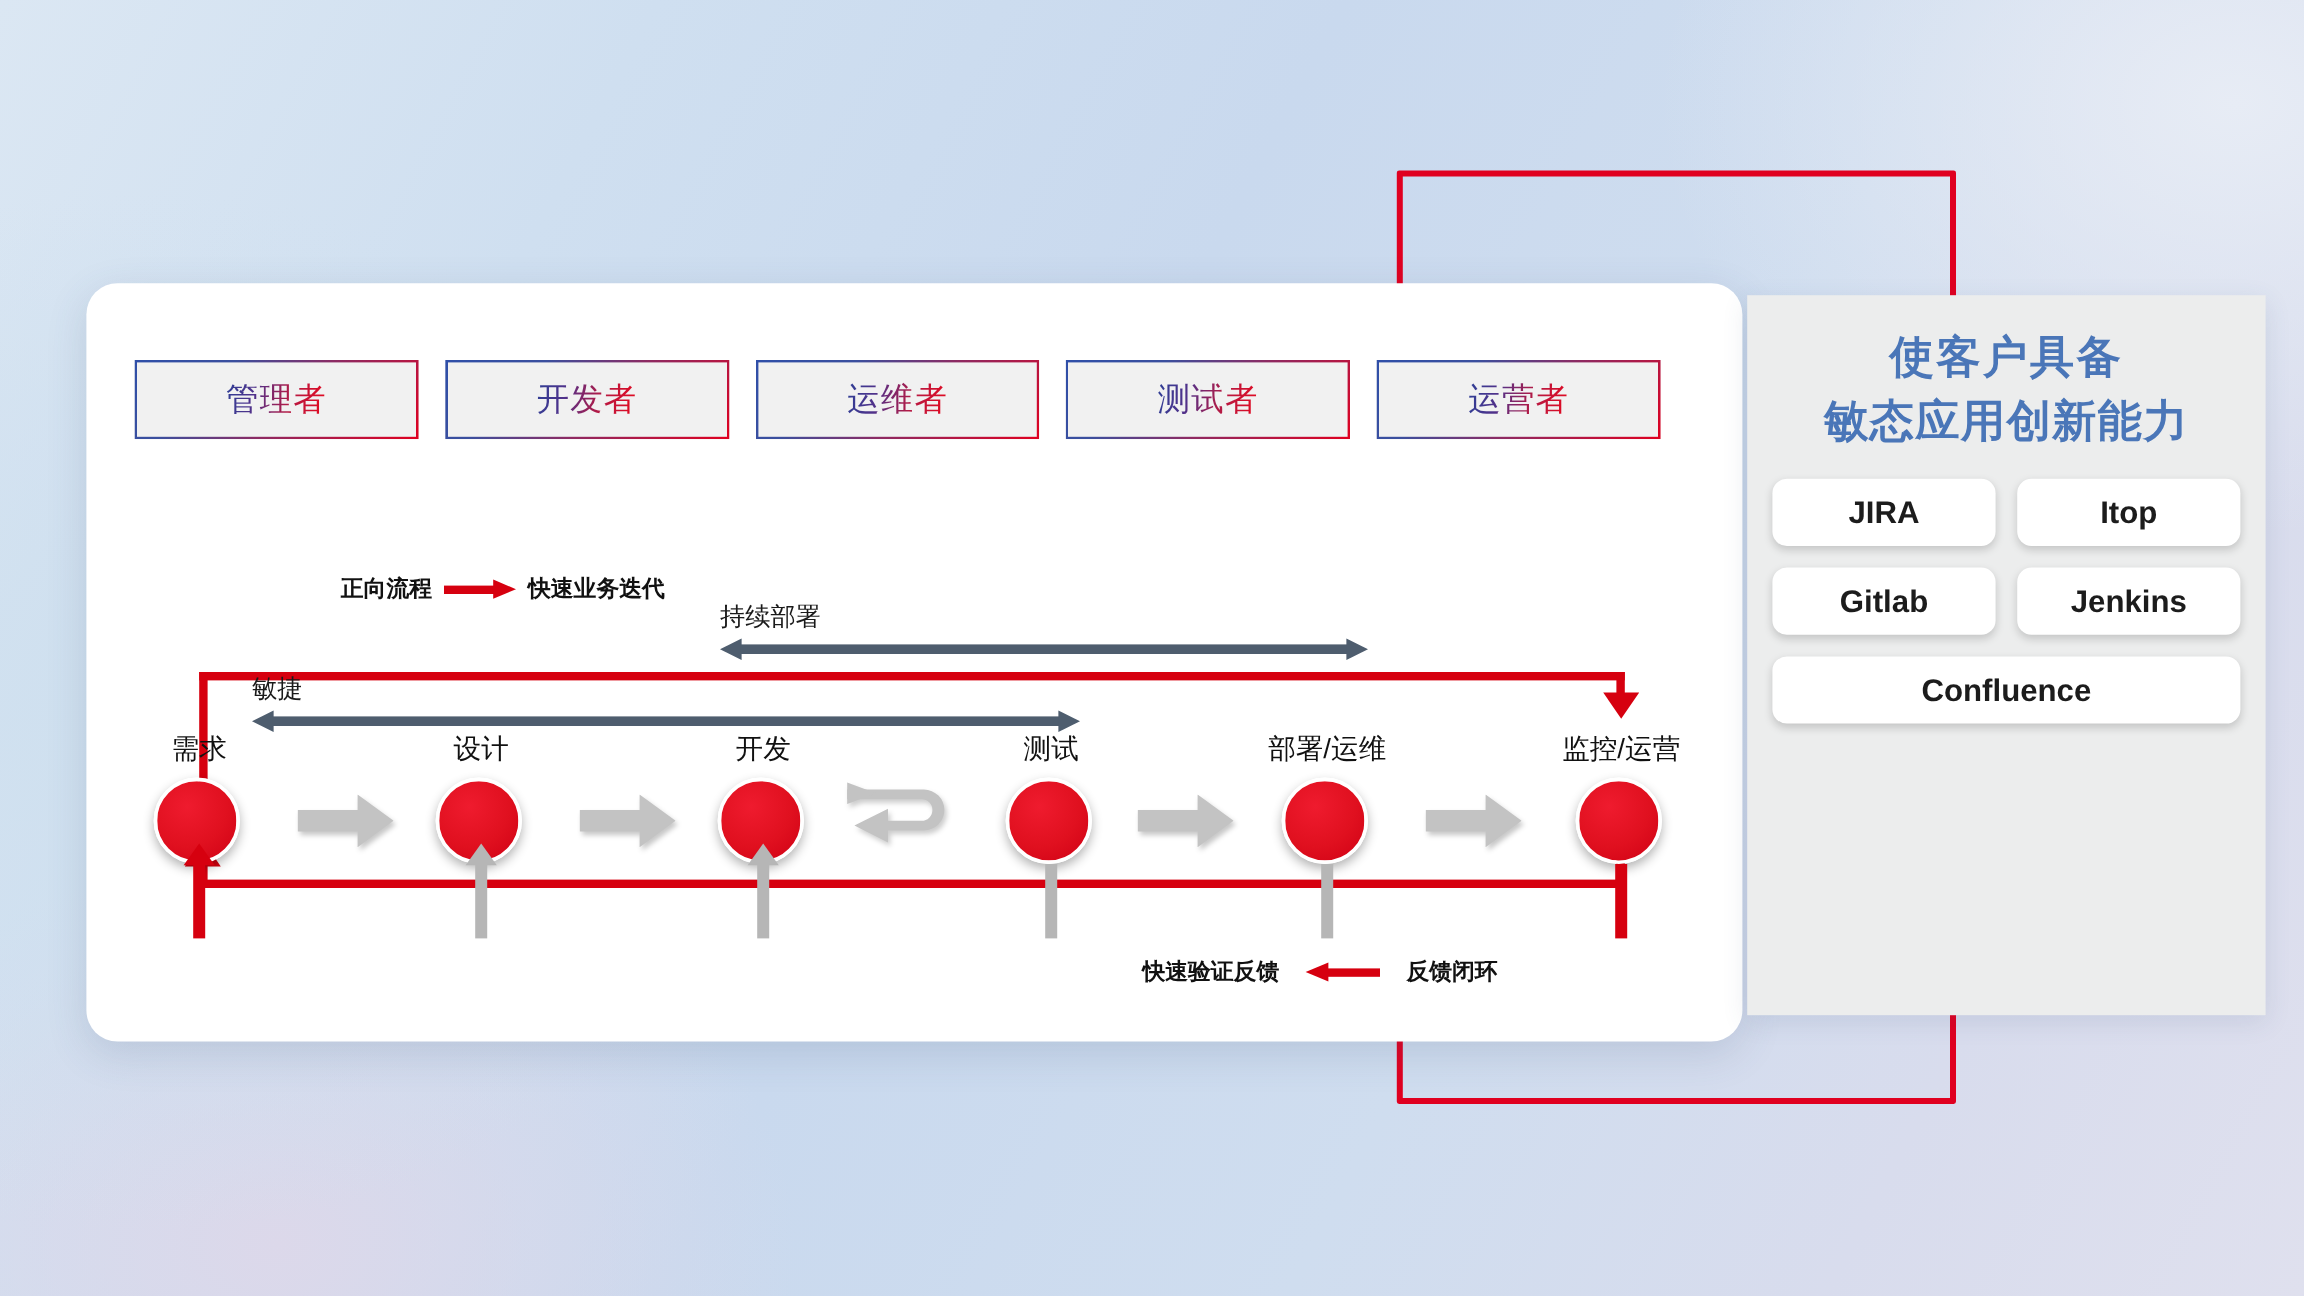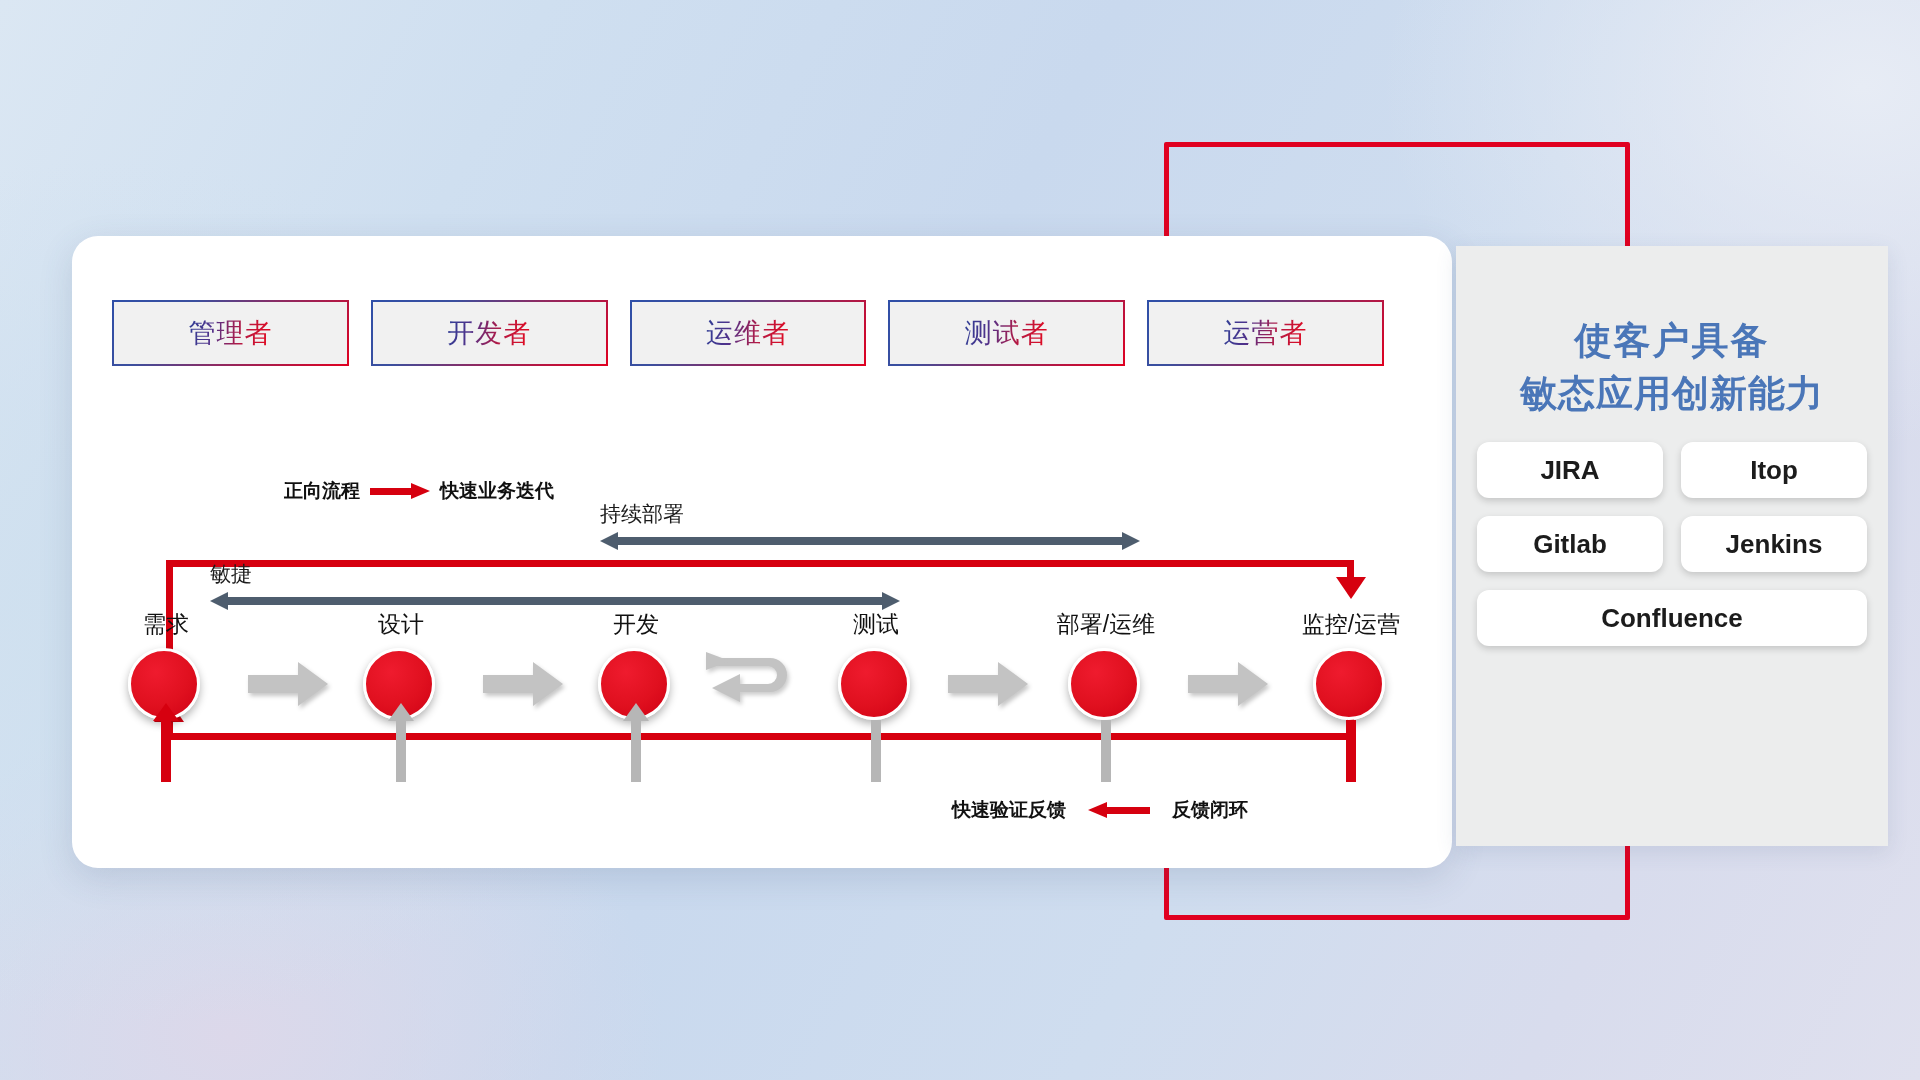--- a/index.html
+++ b/index.html
@@ -245,21 +245,21 @@
     background: #eceded;
     box-shadow: 0 6px 20px rgba(60,80,120,.12);
   }
   #panel-title {
     padding: 26px 14px 0;
     text-align: center;
     color: #4a76b8;
     font-weight: bold;
     line-height: 1.42;
   }
-  #panel-title .line1 { font-size: 37px; display: block; letter-spacing: 2px; margin-top: 43px; }
+  #panel-title .line1 { font-size: 37px; display: block; letter-spacing: 2px; }
   #panel-title .line2 { font-size: 37px; display: block; letter-spacing: 1px; }
 
   #tool-grid {
     margin: 22px 14px 0;
     display: flex; flex-wrap: wrap; gap: 18px;
     justify-content: center;
   }
   .tool-chip {
     width: 186px; height: 56px;
     background: #fff;

